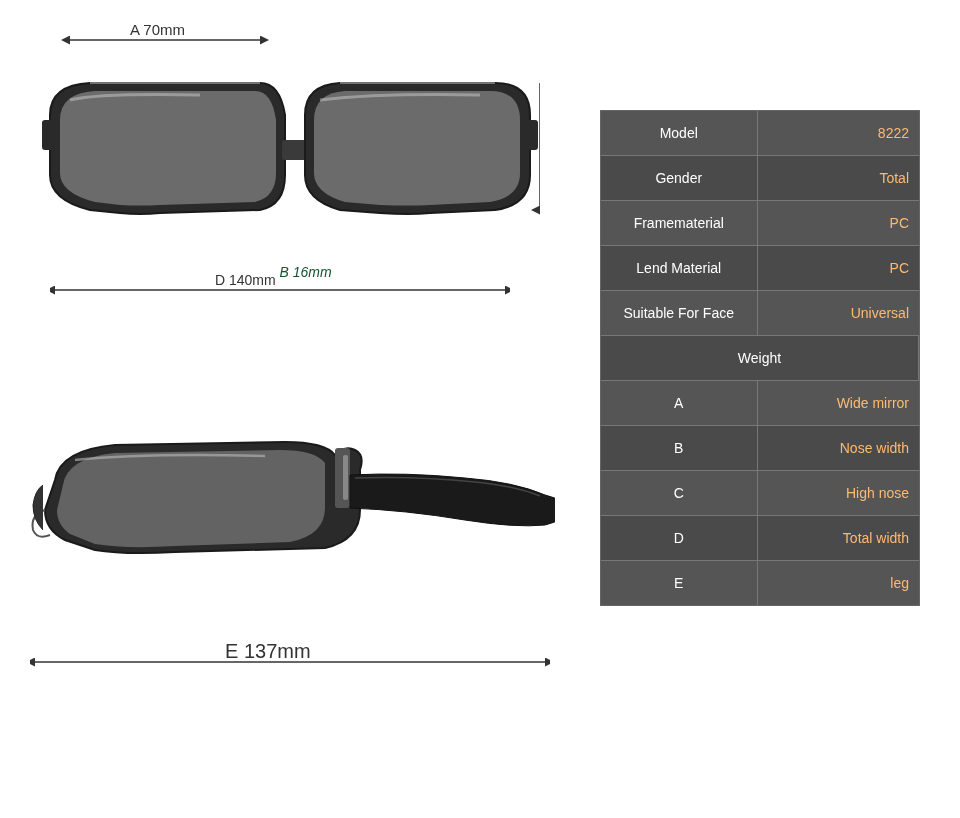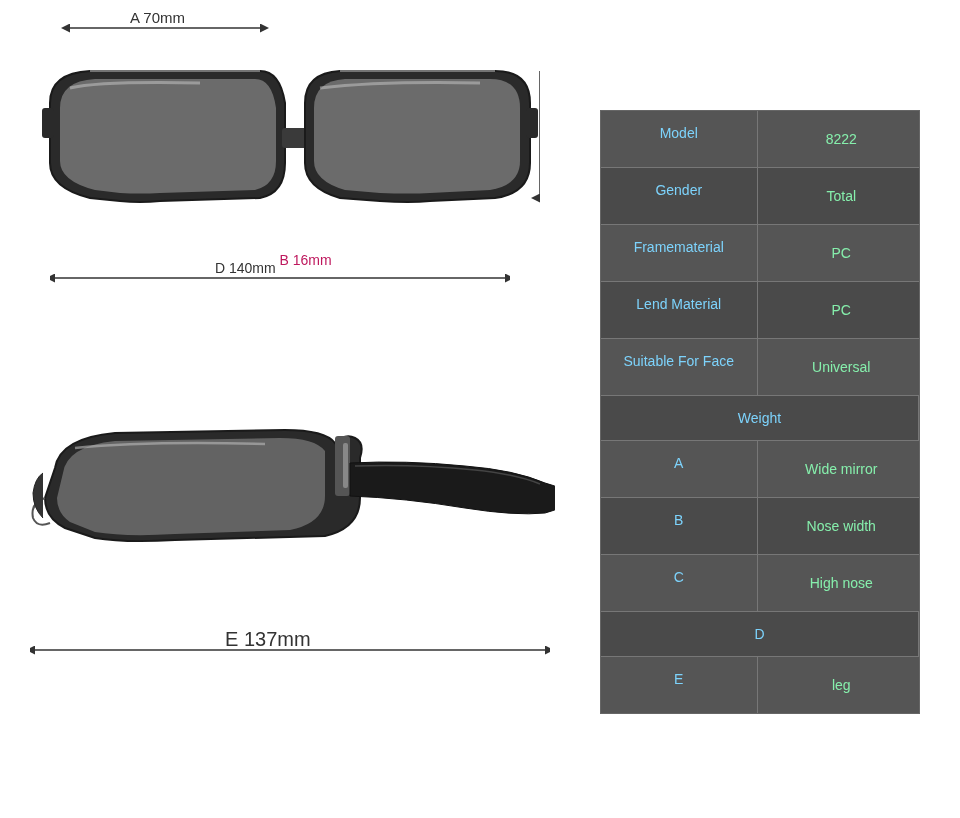--- a/index.html
+++ b/index.html
@@ -21,21 +21,21 @@
 
     
     .left-panel {
       width: 580px;
       height: 818px;
       position: relative;
       display: flex;
       flex-direction: column;
       align-items: center;
       justify-content: flex-start;
-      padding-top: 8px;
+      padding-top: 20px;
     }
 
     
     .top-glasses-section {
       position: relative;
       width: 520px;
       height: 340px;
       display: flex;
       flex-direction: column;
       align-items: center;
@@ -73,33 +73,33 @@
     }
 
     .spec-row:last-child {
       border-bottom: none;
     }
 
     .spec-label {
       flex: 1;
       padding: 14px 10px;
       font-size: 14px;
-      color: #7dd3fc;
+      color: #ffffff;
       background: #4a4a4a;
       border-right: 1px solid #777;
       text-align: center;
     }
 
     .spec-value {
       flex: 1;
-      padding: 20px 10px;
+      padding: 14px 10px;
       font-size: 14px;
-      color: #86efac;
+      color: #fdba74;
       background: #4a4a4a;
-      text-align: center;
+      text-align: right;
       padding-left: 16px;
     }
 
     .spec-row:nth-child(odd) .spec-label,
     .spec-row:nth-child(odd) .spec-value {
       background: #555555;
     }
 
     
     svg {
@@ -159,21 +159,21 @@
             <path d="M0,6 L3,0 L6,6 Z" fill="#333"></path>
           </marker>
           <marker id="arrowDown" markerWidth="8" markerHeight="8" refX="3" refY="0" orient="auto">
             <path d="M0,0 L3,6 L6,0 Z" fill="#333"></path>
           </marker>
         </defs>
         <line x1="500" y1="18" x2="500" y2="145" stroke="#333" stroke-width="1.5" marker-start="url(#arrowUp)" marker-end="url(#arrowDown)"></line>
         <text x="503" y="88" font-size="13" fill="#333" font-family="Arial">C44mm</text>
       </svg>
 
-      <div style="position:absolute; bottom:80px; left:50%; transform:translateX(-20%); font-size:14px; color:#be185d;">
+      <div style="position:absolute; bottom:80px; left:50%; transform:translateX(-20%); font-size:14px; color:#14532d;font-style:italic;">
         <span>B 16mm</span>
       </div>
 
       <svg width="460" height="40" style="position:absolute; bottom:50px; left:20px;">
         <defs>
           <marker id="arrowLeftD" markerWidth="8" markerHeight="8" refX="6" refY="3" orient="auto">
             <path d="M6,0 L0,3 L6,6 Z" fill="#333"></path>
           </marker>
           <marker id="arrowRightD" markerWidth="8" markerHeight="8" refX="0" refY="3" orient="auto">
             <path d="M0,0 L6,3 L0,6 Z" fill="#333"></path>
@@ -255,20 +255,21 @@
         <div class="spec-row">
           <div class="spec-label">B</div>
           <div class="spec-value">Nose width</div>
         </div>
         <div class="spec-row">
           <div class="spec-label">C</div>
           <div class="spec-value">High nose</div>
         </div>
         <div class="spec-row">
           <div class="spec-label">D</div>
+          <div class="spec-value">Total width</div>
         </div>
         <div class="spec-row">
           <div class="spec-label">E</div>
           <div class="spec-value">leg</div>
         </div>
       </div>
   </div>
 
 </div>
 

